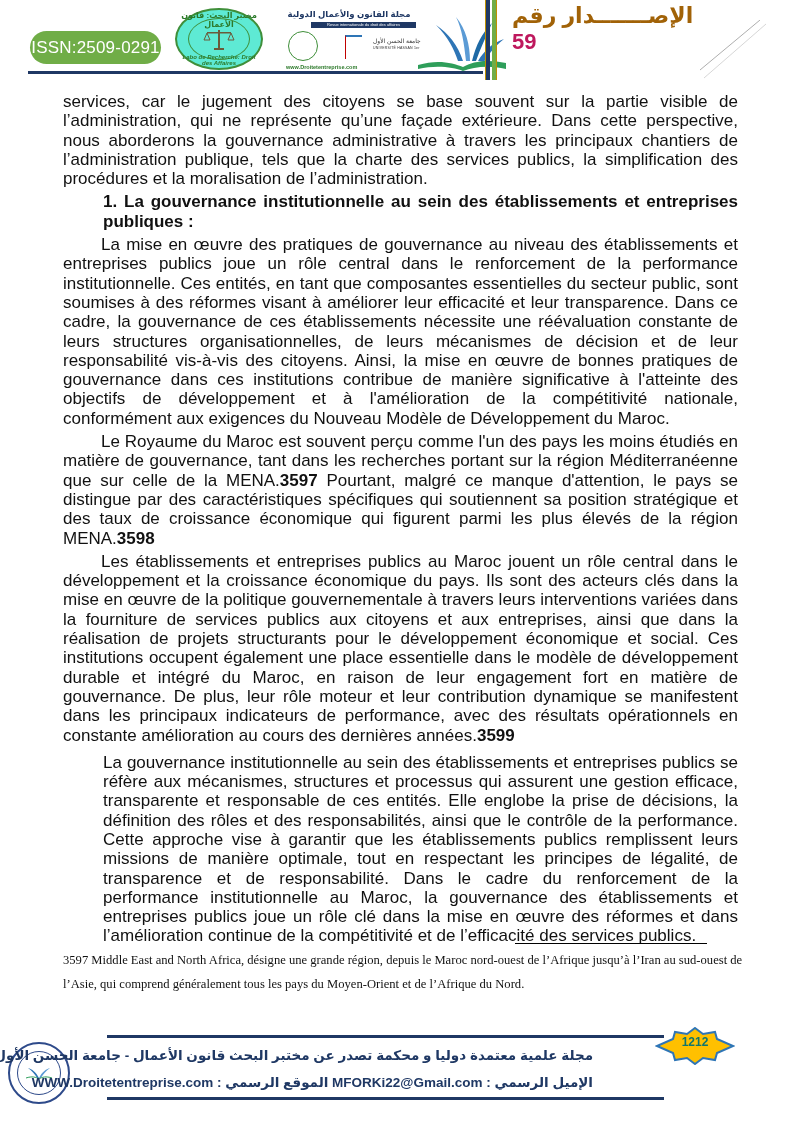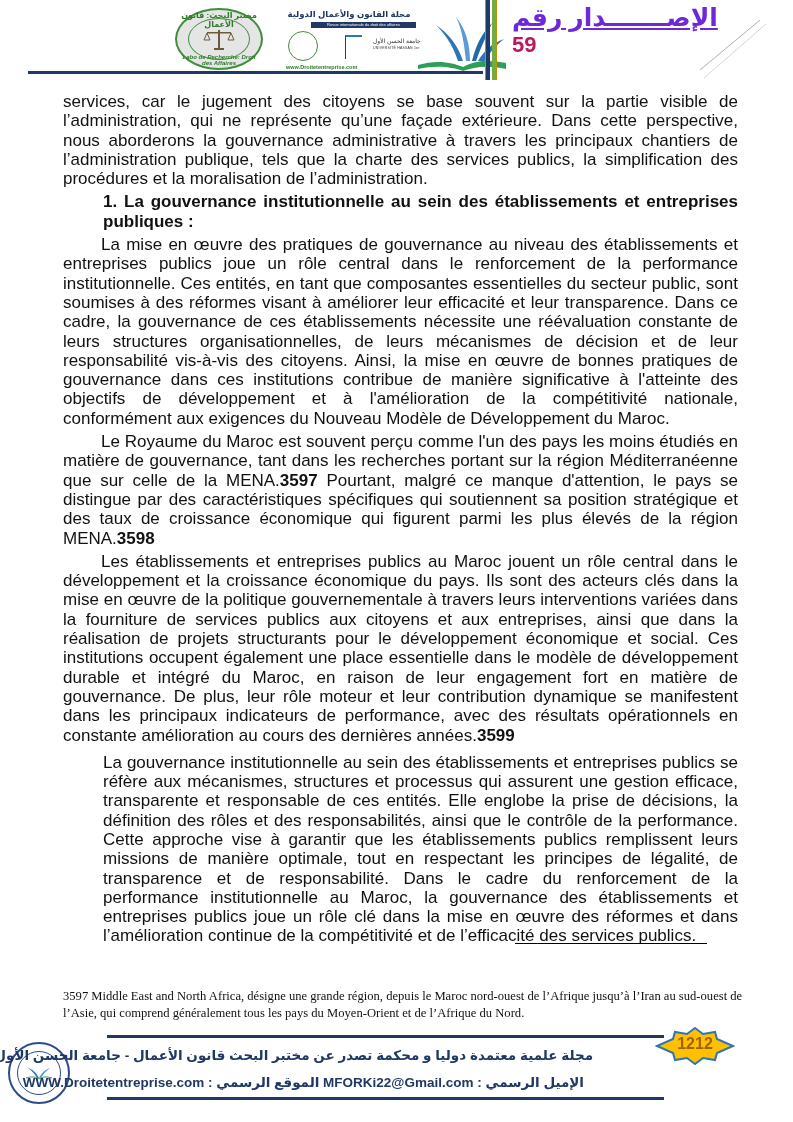--- a/index.html
+++ b/index.html
@@ -1,78 +1,79 @@
 <!DOCTYPE html>
 <html><head>
 <meta charset="utf-8">
 <style>
   html, body { margin: 0; padding: 0; background: #ffffff; }
   body { width: 793px; height: 1122px; position: relative; overflow: hidden; font-family: "Liberation Sans", "DejaVu Sans", sans-serif; color: #111; }
 
   
   .header { position: absolute; left: 0; top: 0; width: 793px; height: 92px; }
   .issn { position: absolute; left: 30px; top: 31px; width: 131px; height: 33px; border-radius: 17px; background: #70ad47; color: #fff; font-size: 17px; font-weight: normal; display: flex; align-items: center; justify-content: center; letter-spacing: 0.2px; }
-  .lab-seal { position: absolute; left: 175px; top: 8px; width: 88px; height: 62px; border-radius: 50%; border: 2px solid #3f8f3a; box-sizing: border-box; display: flex; align-items: center; justify-content: center; background: #e5e5e5; }
+  .lab-seal { position: absolute; left: 175px; top: 8px; width: 88px; height: 62px; border-radius: 50%; border: 2px solid #3f8f3a; box-sizing: border-box; display: flex; align-items: center; justify-content: center; background: #5eead4; }
   .lab-seal .inner { width: 60px; height: 40px; border-radius: 50%; border: 1px solid #3f8f3a; display: flex; align-items: center; justify-content: center; }
   .seal-top { position: absolute; top: 1px; left: 0; right: 0; text-align: center; font-size: 8px; color: #2d7a2b; font-weight: bold; }
   .seal-bot { position: absolute; bottom: 2px; left: 0; right: 0; text-align: center; font-size: 6px; color: #2d7a2b; font-weight: bold; font-style: italic; }
 
   .journal-logo { position: absolute; left: 283px; top: 9px; width: 228px; height: 62px; }
   .journal-logo .jtitle { position: absolute; left: 2px; top: 0; width: 128px; font-size: 8.5px; font-weight: bold; color: #1f3864; text-align: center; direction: rtl; }
   .journal-logo .jband { position: absolute; left: 28px; top: 13px; width: 105px; height: 6px; background: #1f3864; color: #fff; font-size: 4px; line-height: 6px; text-align: center; overflow: hidden; white-space: nowrap; }
   .journal-logo .mini-seal { position: absolute; left: 5px; top: 22px; width: 30px; height: 30px; border-radius: 50%; border: 1.5px solid #3f8f3a; box-sizing: border-box; }
   .journal-logo .castle { position: absolute; left: 62px; top: 26px; width: 16px; height: 22px; border-top: 2px solid #2e75b6; border-left: 1px solid #c00000; }
   .journal-logo .univ { position: absolute; left: 90px; top: 28px; font-size: 6px; color: #333; direction: rtl; }
   .journal-logo .univ2 { position: absolute; left: 90px; top: 37px; font-size: 3.5px; color: #333; letter-spacing: 0.2px; }
   .journal-logo .url { position: absolute; left: 3px; top: 55px; font-size: 5.5px; font-weight: bold; color: #2d7a2b; }
   .journal-logo .book { position: absolute; left: 135px; top: 6px; width: 90px; height: 56px; }
 
   .vbars { position: absolute; left: 485px; top: 0; width: 14px; height: 80px; }
   .vbars .b1 { position: absolute; left: 0; top: 0; width: 4px; height: 80px; background: #1f3864; border-left: 1px solid #bf9000; }
   .vbars .b2 { position: absolute; left: 7px; top: 0; width: 4px; height: 80px; background: #70ad47; border-right: 1px solid #bf9000; }
 
   .issue-line1 { position: absolute; left: 512px; top: 3px; width: 210px; height: 30px; direction: rtl; text-align: left; }
-  .issue-line1 .word { color: #6d28d9; font-size: 25px; font-weight: bold; text-decoration: underline; }
+  .issue-line1 .word { color: #a16207; font-size: 22px; font-weight: bold; }
   .issue-line1 .num { color: #be185d; font-size: 22px; font-weight: bold; text-align: right; }
   .issue-line2 { position: absolute; left: 510px; top: 42px; width: 230px; height: 34px; direction: rtl; text-align: left; color: #5b9bd5; font-size: 27px; font-weight: bold; }
   .diag { position: absolute; left: 700px; top: 20px; width: 80px; height: 60px; }
 
   .header-rule { position: absolute; left: 28px; top: 71px; width: 455px; height: 3px; background: #1f3864; }
 
   
   .content { position: absolute; left: 63px; top: 92px; width: 675px; font-size: 17px; line-height: 19.3px; color: #111; }
   .content p { margin: 0; text-align: justify; }
   .indent { text-indent: 38px; }
   .gap { height: 4px; }
   .h1 { font-weight: bold; padding-left: 40px; margin: 0; }
   .h2 { font-weight: bold; margin: 0; text-align: justify; }
   .h2 .lead { padding-left: 40px; }
   .sub { padding-left: 40px; }
   .fn { font-weight: bold; }
 
   
   .fn-rule { position: absolute; left: 515px; top: 943px; width: 192px; height: 1px; background: #000; }
-  .footnotes { position: absolute; left: 63px; top: 948px; width: 680px; font-family: "Liberation Serif", "DejaVu Serif", serif; font-size: 12.6px; line-height: 17px; color: #111; margin-top: 40px; }
+  .footnotes { position: absolute; left: 63px; top: 948px; width: 680px; font-family: "Liberation Serif", "DejaVu Serif", serif; font-size: 12.6px; line-height: 24px; color: #111; }
   .footnotes p { margin: 0; }
 
   
   .stamp { position: absolute; left: 8px; top: 1042px; width: 62px; height: 62px; border-radius: 50%; border: 2px solid #2e4a8a; box-sizing: border-box; background: #fff; display: flex; align-items: center; justify-content: center; }
   .stamp .ring { width: 44px; height: 44px; border-radius: 50%; border: 1px solid #2e4a8a; box-sizing: border-box; display: flex; align-items: center; justify-content: center; font-size: 6px; color: #2e4a8a; }
   .footer-rule-top { position: absolute; left: 107px; top: 1035px; width: 557px; height: 3px; background: #1f3864; }
   .footer-rule-bot { position: absolute; left: 107px; top: 1097px; width: 557px; height: 3px; background: #1f3864; }
   .footer-line1 { position: absolute; left: 107px; top: 1047px; width: 486px; direction: rtl; text-align: right; font-size: 13.5px; font-weight: bold; color: #1f3864; white-space: nowrap; }
-  .footer-line2 { position: absolute; left: 98px; top: 1074px; width: 486px; direction: rtl; text-align: right; font-size: 13.5px; font-weight: bold; color: #1f3864; white-space: nowrap; }
+  .footer-line2 { position: absolute; left: 107px; top: 1074px; width: 486px; direction: rtl; text-align: right; font-size: 13.5px; font-weight: bold; color: #1f3864; white-space: nowrap; }
   .footer-line2 .ltr { direction: ltr; unicode-bidi: embed; }
   .page-badge { position: absolute; left: 655px; top: 1027px; width: 80px; height: 38px; }
-  .page-badge .num { position: absolute; left: 0; top: 8px; width: 80px; text-align: center; font-size: 16px; font-weight: bold; color: #a16207; }
+  .page-badge .num { position: absolute; left: 0; top: 8px; width: 80px; text-align: center; font-size: 12px; font-weight: bold; color: #0f766e; }
 </style>
 </head>
 <body>
 
 <div class="header">
+  <div class="issn">ISSN:2509-0291</div>
 
   <div class="lab-seal">
     <div class="seal-top">مختبر البحث: قانون الأعمال</div>
     <div class="inner">
       <svg width="34" height="26" viewBox="0 0 34 26">
         <rect x="16" y="4" width="2" height="18" fill="#6b5a3a"></rect>
         <rect x="5" y="6" width="24" height="1.5" fill="#6b5a3a"></rect>
         <path d="M5 7 L2 14 L8 14 Z" fill="none" stroke="#6b5a3a" stroke-width="1"></path>
         <path d="M29 7 L26 14 L32 14 Z" fill="none" stroke="#6b5a3a" stroke-width="1"></path>
         <rect x="12" y="22" width="10" height="2" fill="#6b5a3a"></rect>

